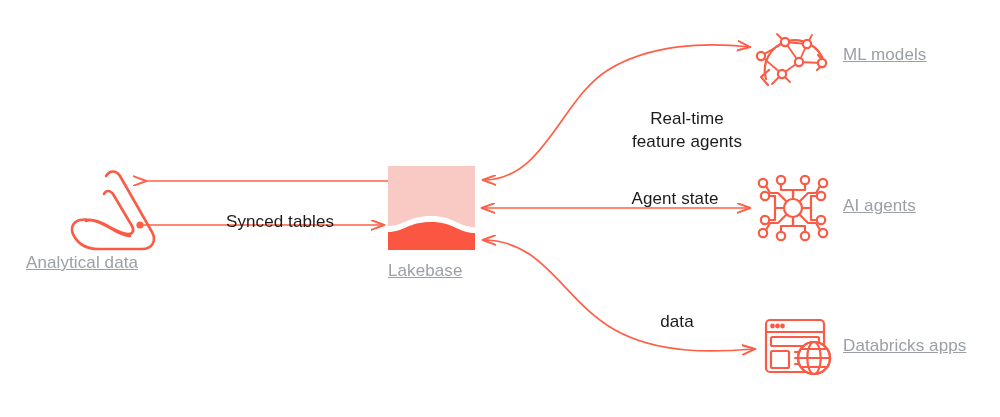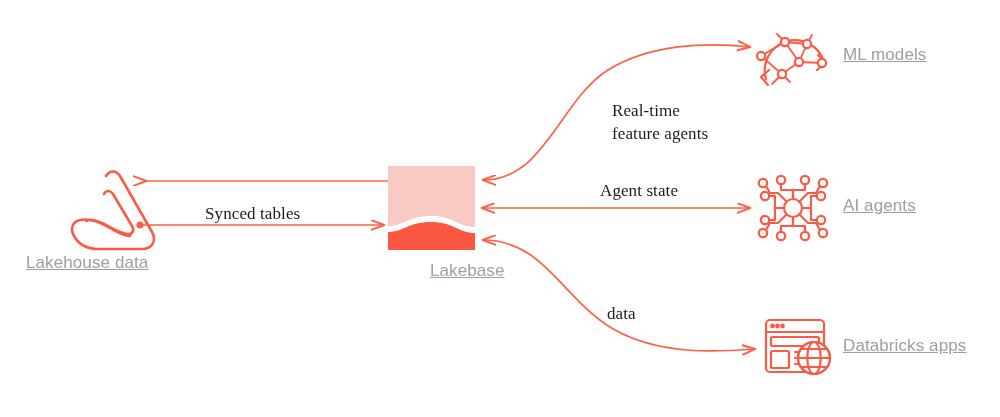--- a/index.html
+++ b/index.html
@@ -31,27 +31,29 @@
     font-size: 17px;
     font-family: "Liberation Sans", sans-serif;
     white-space: nowrap;
     letter-spacing: 0.1px;
     text-decoration: underline;
   }
   .edge-label {
     position: absolute;
     color: #1b1b1b;
     font-size: 17px;
-    font-family: Liberation Serif, serif;
+    font-family: Liberation Sans, sans-serif;
     white-space: nowrap;
+    text-align: center;
     line-height: 1.35;
     letter-spacing: 0.1px;
+    margin-top: 8px;
   }
   #cap-analytical { left: 26px;  top: 253px; }
-  #cap-lakebase   { left: 388px; top: 261px; margin-left: 42px; }
+  #cap-lakebase   { left: 388px; top: 261px; }
   #cap-ml         { left: 843px; top: 45px;  }
   #cap-agents     { left: 843px; top: 196px; }
   #cap-apps       { left: 843px; top: 336px; }
 
   #lbl-lakehouse-sync { left: 196px; top: 168px; width: 160px; }
   #lbl-synced-tables  { left: 205px; top: 203px; width: 150px; }
   #lbl-realtime       { left: 612px; top: 100px; width: 150px; }
   #lbl-agent-state    { left: 600px; top: 180px; width: 150px; }
   #lbl-transactional  { left: 607px; top: 280px; width: 140px; }
 </style>
@@ -198,21 +200,21 @@
 
       <circle cx="814" cy="358" r="16" fill="#ffffff"></circle>
       <circle cx="814" cy="358" r="16"></circle>
       <ellipse cx="814" cy="358" rx="6.7" ry="16"></ellipse>
       <line x1="798" y1="358" x2="830" y2="358"></line>
       <line x1="801" y1="349" x2="827" y2="349"></line>
       <line x1="801" y1="367" x2="827" y2="367"></line>
     </g>
   </svg>
 
-  <div class="node-caption" id="cap-analytical">Lakehouse data</div>
+  <div class="node-caption" id="cap-analytical">Analytical data</div>
   <div class="node-caption" id="cap-lakebase">Lakebase</div>
   <div class="node-caption" id="cap-ml">ML models</div>
   <div class="node-caption" id="cap-agents">AI agents</div>
   <div class="node-caption" id="cap-apps">Databricks apps</div>
 
   <div class="edge-label" id="lbl-synced-tables">Synced tables</div>
 
   <div class="edge-label" id="lbl-realtime">
     <span>Real-time</span><br>
     <span>feature agents</span>

